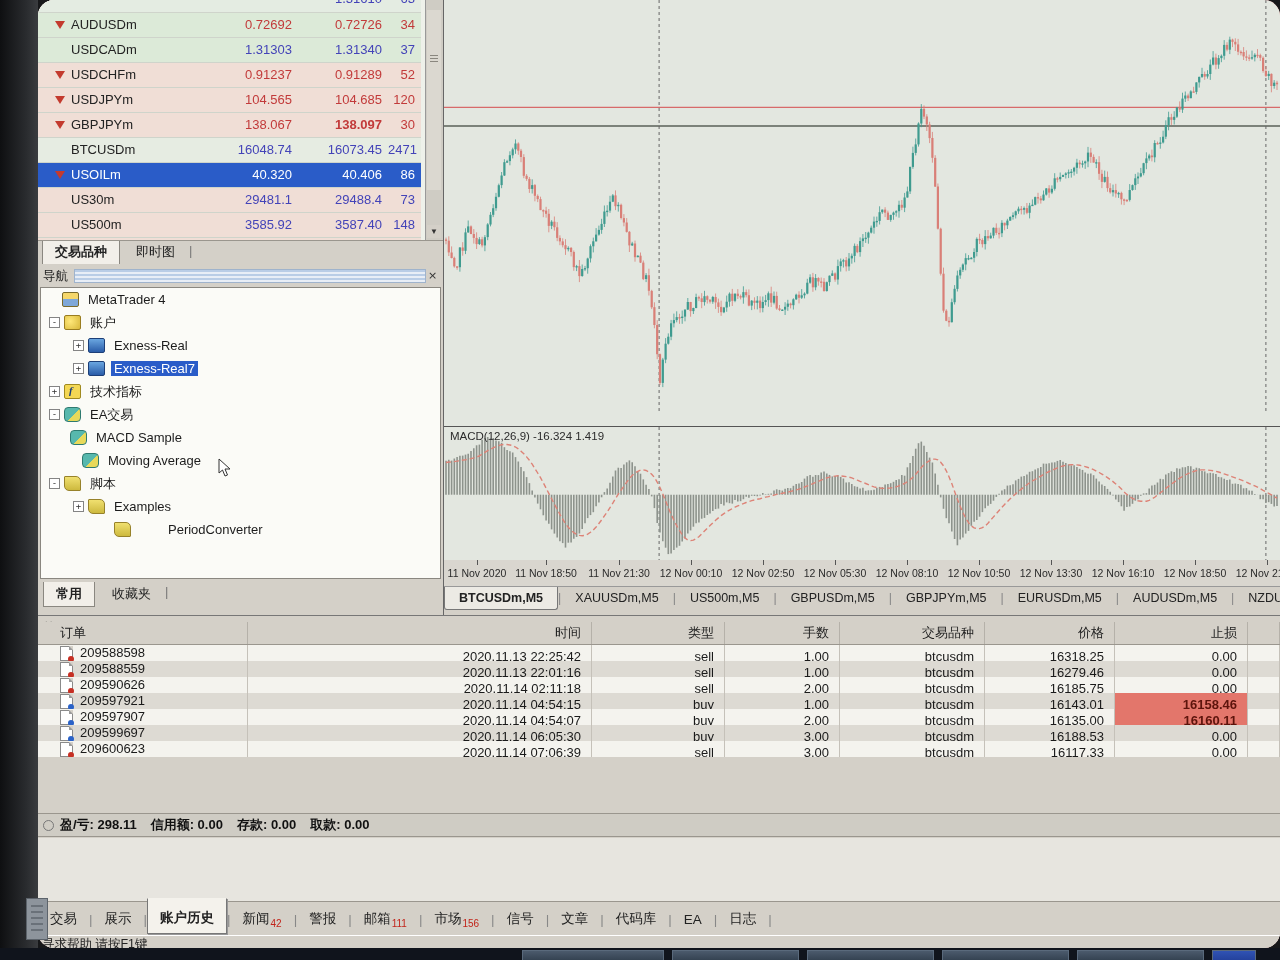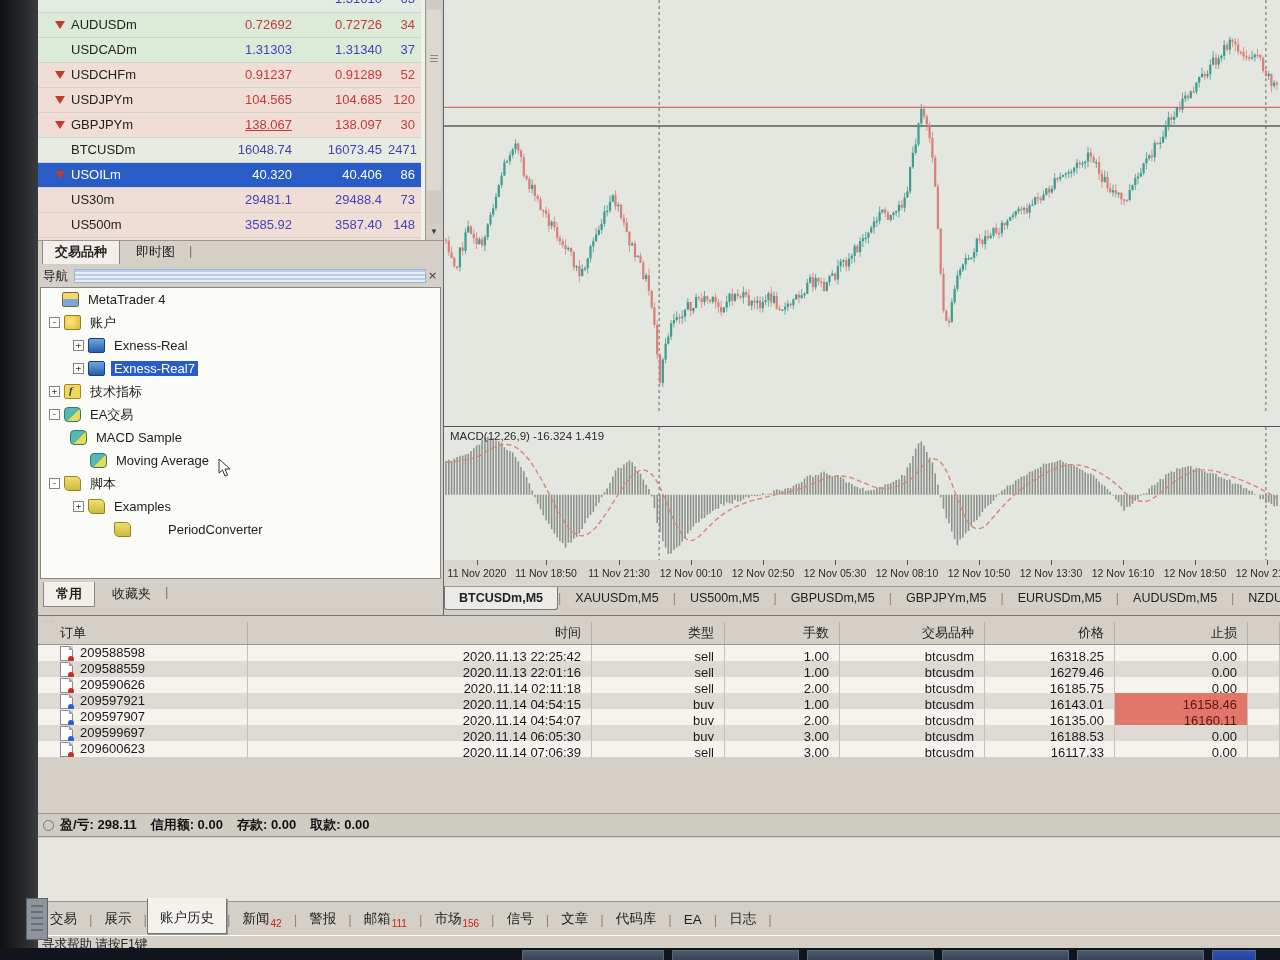--- a/index.html
+++ b/index.html
@@ -1,20 +1,20 @@
 <!DOCTYPE html>
 <html lang="zh"><head>
 <meta charset="utf-8">
 <style>
   html,body{margin:0;padding:0;}
   body{width:1280px;height:960px;position:relative;overflow:hidden;
        font-family:"Liberation Sans","DejaVu Sans",sans-serif;background:#17181a;}
   .bezel-left{position:absolute;left:0;top:0;width:38px;height:960px;
       background:linear-gradient(90deg,#0e0f11,#2a2c2f 70%,#3a3c3f);z-index:5;}
-  #app{position:absolute;left:38px;top:0;width:1242px;height:948px;background:#fca5a5;overflow:hidden;}
+  #app{position:absolute;left:38px;top:0;width:1242px;height:948px;background:#fca5a5;overflow:hidden;border-radius:16px;}
   .x-btn{font:11px "DejaVu Sans",sans-serif;color:#333;width:13px;height:13px;line-height:12px;text-align:center;cursor:default;}
   
   #market{position:absolute;left:0;top:0;width:405px;height:264px;background:#eef1ea;border-right:1px solid #888;}
   #mw-rows{position:absolute;left:0;top:0;width:383px;height:240px;overflow:hidden;background:#e9eee6;}
   .mw-row{display:grid;grid-template-columns:172px 88px 90px 33px;height:24px;line-height:24px;font-size:13px;border-bottom:1px solid #cfd4cb;}
   .mw-sym{padding-left:17px;color:#222;display:flex;align-items:center;gap:6px;}
   .mw-num{text-align:right;padding-right:6px;}
   .arr{width:0;height:0;border-left:5px solid transparent;border-right:5px solid transparent;display:inline-block;}
   .arr.up{border-bottom:8px solid #1d9а33;border-bottom-color:#1d9b33;}
   .arr.down{border-top:8px solid #c33a2e;}
@@ -59,33 +59,33 @@
   .t-grid{display:grid;grid-template-columns:210px 344px 133px 115px 145px 130px 133px 1fr;}
   #t-header{position:absolute;left:0;top:6px;width:1242px;height:22px;font-size:13px;color:#222;background:#d4d0c8;border-bottom:1px solid #9a968e;}
   #t-header div{line-height:22px;border-right:1px solid #b5b1a9;}
   #t-rows{position:absolute;left:0;top:29px;width:1242px;}
   .t-row{height:16px;font-size:13px;color:#1a1a1a;}
   .t-row div{line-height:24px;border-right:1px solid #c5c1b9;overflow:hidden;}
   .t-row.even{background:#f4f3ee;}
   .t-row.odd{background:#dddad3;}
   .cell-l{text-align:left;padding-left:22px;display:flex;align-items:center;gap:7px;}
   .cell-r{text-align:right;padding-right:10px;}
-  .sl-hl{background:#e3766b;color:#5d140c;font-weight:normal;padding-left:40px;}
+  .sl-hl{background:#e3766b;color:#5d140c;font-weight:bold;padding-left:40px;}
   .doc{width:11px;height:13px;background:#fff;border:1px solid #8a8a8a;position:relative;flex:none;}
   .doc:after{content:"";position:absolute;right:-1px;top:-1px;border-style:solid;border-width:0 4px 4px 0;border-color:transparent #d4d0c8 #9a9a9a transparent;}
   .doc .dot{position:absolute;right:-2px;bottom:-2px;width:6px;height:6px;border-radius:50%;}
   .dot.sell{background:#c62f23;}
   .dot.buy{background:#2a62c8;}
   #t-summary{position:absolute;left:0;top:197px;width:1242px;height:24px;background:#cfccc4;border-top:1px solid #9a968e;border-bottom:1px solid #9a968e;font-size:13px;color:#111;display:flex;align-items:center;gap:14px;padding-left:22px;box-sizing:border-box;}
   #t-summary .circ{position:absolute;left:5px;width:9px;height:9px;border:1.5px solid #777;border-radius:50%;}
   #t-summary b{font-weight:bold;}
   #t-empty{position:absolute;left:0;top:222px;width:1242px;height:63px;background:#e7e5df;}
   #t-tabs{position:absolute;left:0;top:285px;width:1242px;height:34px;background:#d4d0c8;border-top:1px solid #9a968e;display:flex;align-items:center;font-size:13.5px;color:#222;}
   .b-tab{padding:6px 12px;white-space:nowrap;}
-  .b-tab.active{background:#f4f2ec;border:1px solid #777;border-top:1px solid #f4f2ec;margin-top:-6px;padding-top:10px;font-weight:normal;box-shadow:1px 1px 0 #999;}
+  .b-tab.active{background:#f4f2ec;border:1px solid #777;border-top:1px solid #f4f2ec;margin-top:-6px;padding-top:10px;font-weight:bold;box-shadow:1px 1px 0 #999;}
   .b-sep{color:#888;}
   .badge{font-size:10px;color:#c2241a;vertical-align:-4px;margin-left:1px;}
   #statusbar{position:absolute;left:0;top:319px;width:1242px;height:14px;background:#d4d0c8;border-top:1px solid #fff;font-size:12.5px;color:#222;padding-left:4px;overflow:hidden;}
   
   #taskbar{position:absolute;left:0;top:948px;width:1280px;height:12px;background:#10141c;z-index:6;}
   .tb-btn{position:absolute;top:2px;height:10px;background:linear-gradient(#4b5a6c,#32404f);border:1px solid #5a6a7c;border-bottom:none;}
   .tb-btn.blue{background:linear-gradient(#3053b4,#23409a);}
   #side-tab{position:absolute;left:26px;top:898px;width:20px;height:40px;background:#8d949c;border:1px solid #5c636b;z-index:7;
             background-image:repeating-linear-gradient(#6a7179 0 2px,transparent 2px 6px);background-size:12px 26px;background-position:4px 6px;background-repeat:no-repeat;}
   .cursor{position:absolute;z-index:9;width:13px;height:19px;}
@@ -139,22 +139,22 @@
           </div>
           <div class="mw-num" style="color:#c23a3a;">104.565</div>
           <div class="mw-num" style="color:#c23a3a;">104.685</div>
           <div class="mw-num" style="color:#c23a3a;">120</div>
         </div>
         <div class="mw-row" style="background:#f0ded6;">
           <div class="mw-sym" style="color:#222;">
             <span class="arr down"></span>
             <span>GBPJPYm</span>
           </div>
-          <div class="mw-num" style="color:#c23a3a;text-decoration:underline;">138.067</div>
-          <div class="mw-num" style="color:#c23a3a;">138.097</div>
+          <div class="mw-num" style="color:#c23a3a;">138.067</div>
+          <div class="mw-num" style="color:#c23a3a;font-weight:bold;">138.097</div>
           <div class="mw-num" style="color:#c23a3a;">30</div>
         </div>
         <div class="mw-row" style="background:#e6ece2;">
           <div class="mw-sym" style="color:#222;">
             <span class="arr up"></span>
             <span>BTCUSDm</span>
           </div>
           <div class="mw-num" style="color:#4343b8;">16048.74</div>
           <div class="mw-num" style="color:#4343b8;">16073.45</div>
           <div class="mw-num" style="color:#4343b8;">2471</div>
@@ -245,21 +245,21 @@
         <div class="tree-row" style="padding-left:8px;">
           <span class="pm">-</span>
           <span class="ticon" style="background:linear-gradient(135deg,#57b8ad 55%,#e8d95a 55%);border:1px solid #2e7a70;border-radius:4px;"></span>
           <span class="tlabel">EA交易</span>
         </div>
         <div class="tree-row" style="padding-left:16px;">
           <span style="width:13px;flex:none;"></span>
           <span class="ticon" style="background:linear-gradient(135deg,#57b8ad 55%,#e8d95a 55%);border:1px solid #2e7a70;border-radius:4px;"></span>
           <span class="tlabel">MACD Sample</span>
         </div>
-        <div class="tree-row" style="padding-left:36px;">
+        <div class="tree-row" style="padding-left:28px;">
           <span style="width:13px;flex:none;"></span>
           <span class="ticon" style="background:linear-gradient(135deg,#57b8ad 55%,#e8d95a 55%);border:1px solid #2e7a70;border-radius:4px;"></span>
           <span class="tlabel">Moving Average</span>
         </div>
         <div class="tree-row" style="padding-left:8px;">
           <span class="pm">-</span>
           <span class="ticon" style="background:linear-gradient(#f0e070,#cdb93e);border:1px solid #97822a;border-radius:1px 5px 1px 5px;"></span>
           <span class="tlabel">脚本</span>
         </div>
         <div class="tree-row" style="padding-left:32px;">

